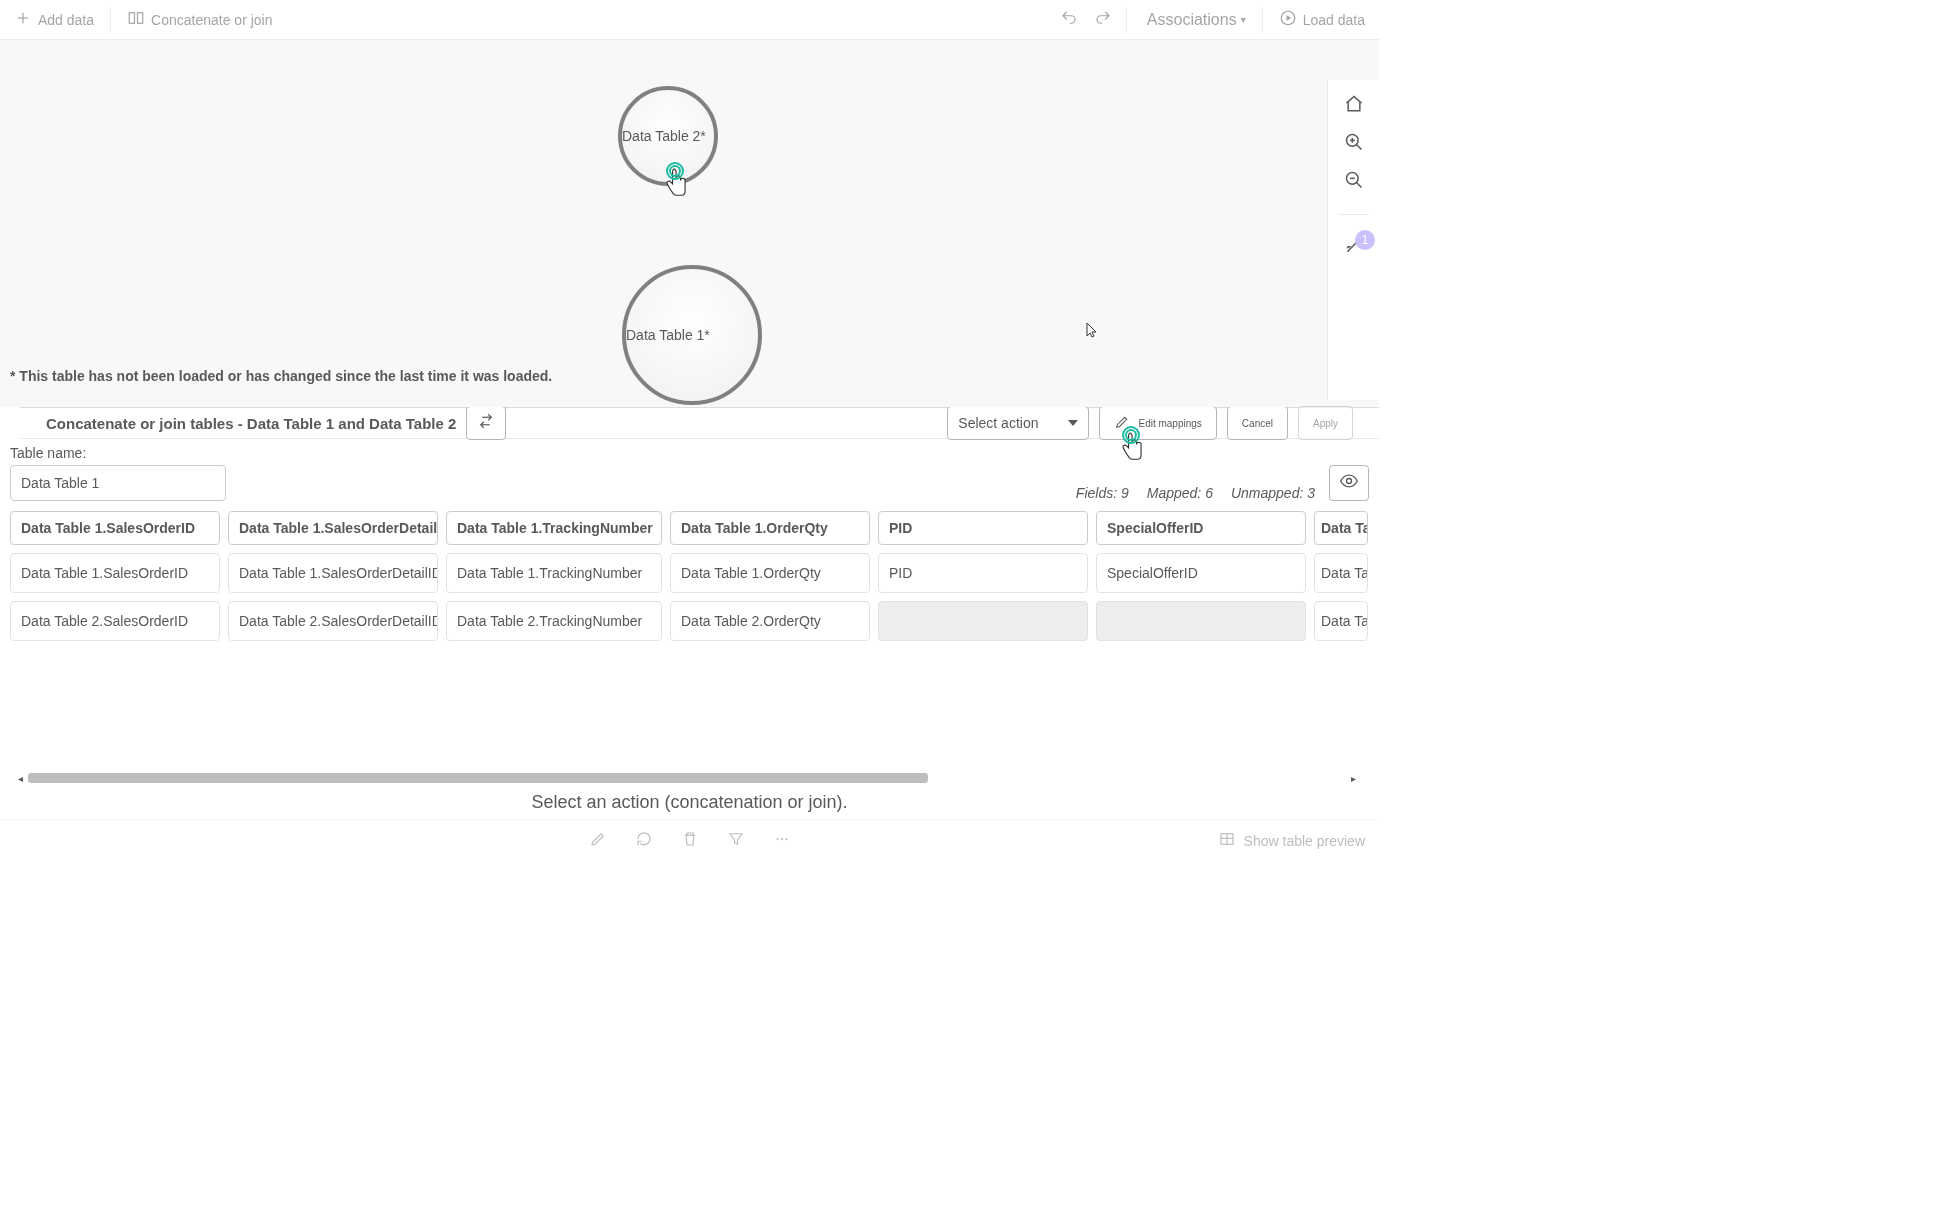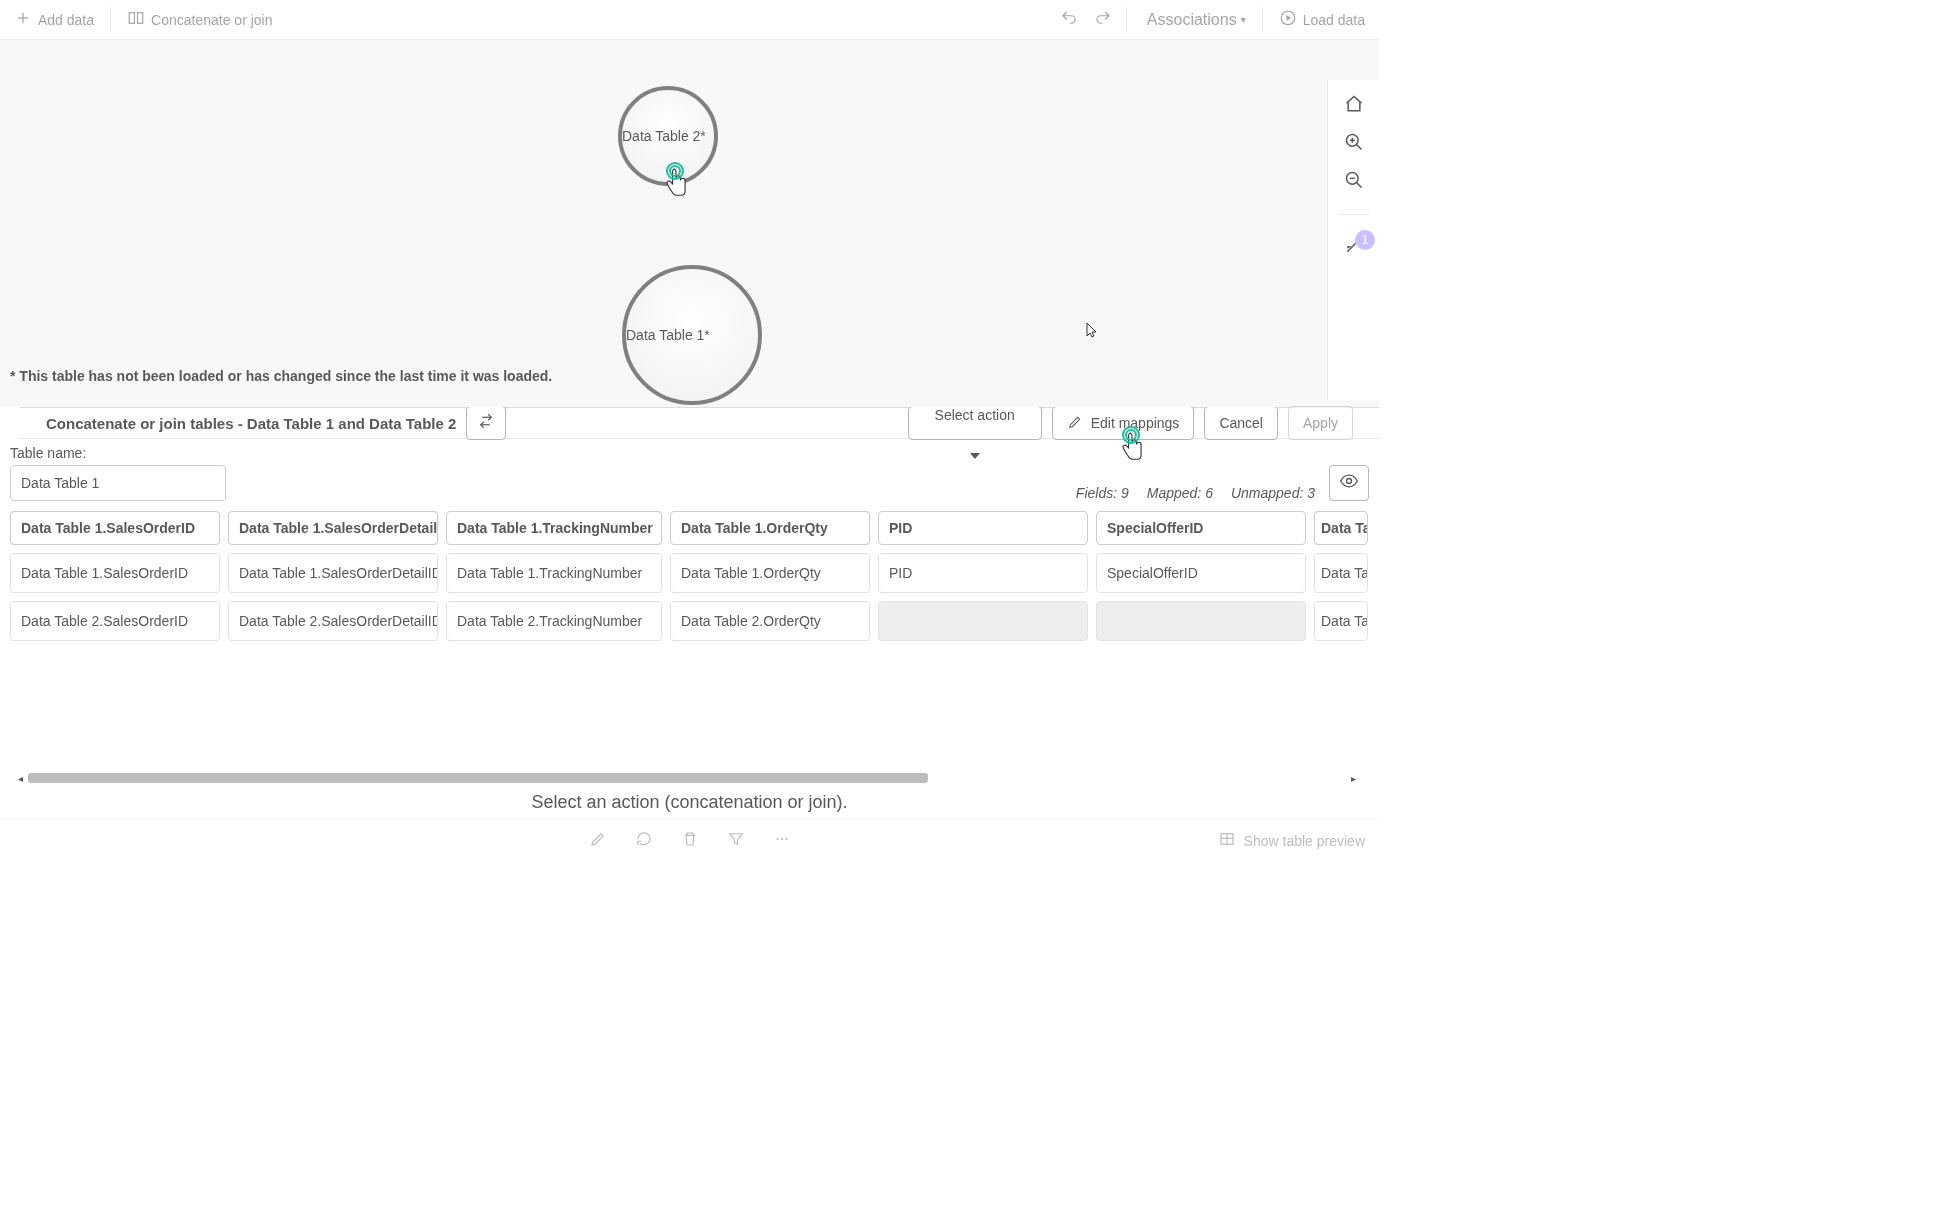--- a/index.html
+++ b/index.html
@@ -71,27 +71,27 @@
 }
 .action-title { font-size: 15px; color: #595959; font-weight: 600; }
 .swap-btn {
   width: 40px; height: 34px; border: 1px solid #b5b5b5; border-radius: 4px;
   display: flex; align-items: center; justify-content: center; background: #fff;
 }
 .swap-btn svg { width: 18px; height: 18px; stroke: #595959; fill: none; stroke-width: 1.6; }
 .action-bar .spacer { flex: 1; }
 .select-action {
   display: flex; align-items: center; gap: 30px; height: 34px; border: 1px solid #b5b5b5;
-  border-radius: 4px; padding: 0 10px; background: #fff; min-width: 134px; justify-content: space-between; flex-direction: column;
+  border-radius: 4px; padding: 0 10px; background: #fff; min-width: 134px; justify-content: space-between;
 }
 .select-action span { color: #595959; font-size: 14px; }
 .tri { border-left: 5px solid transparent; border-right: 5px solid transparent; border-top: 6px solid #595959; }
 .outline-btn {
   height: 34px; border: 1px solid #b5b5b5; border-radius: 4px; background: #fff;
-  padding: 0 14px; display: flex; align-items: center; gap: 8px; color: #595959; font-size: 14px;
+  padding: 0 14px; display: flex; align-items: center; gap: 8px; color: #595959; font-size: 10px;
 }
 .outline-btn.disabled { opacity: 0.55; }
 .outline-btn svg { width: 16px; height: 16px; stroke: #595959; fill: none; stroke-width: 1.6; }
 
 
 .meta-row {
   display: flex; align-items: flex-end; padding: 6px 10px 4px 10px; gap: 14px;
 }
 .meta-left { display: flex; flex-direction: column; gap: 4px; }
 .meta-label { color: #595959; font-size: 14px; }

